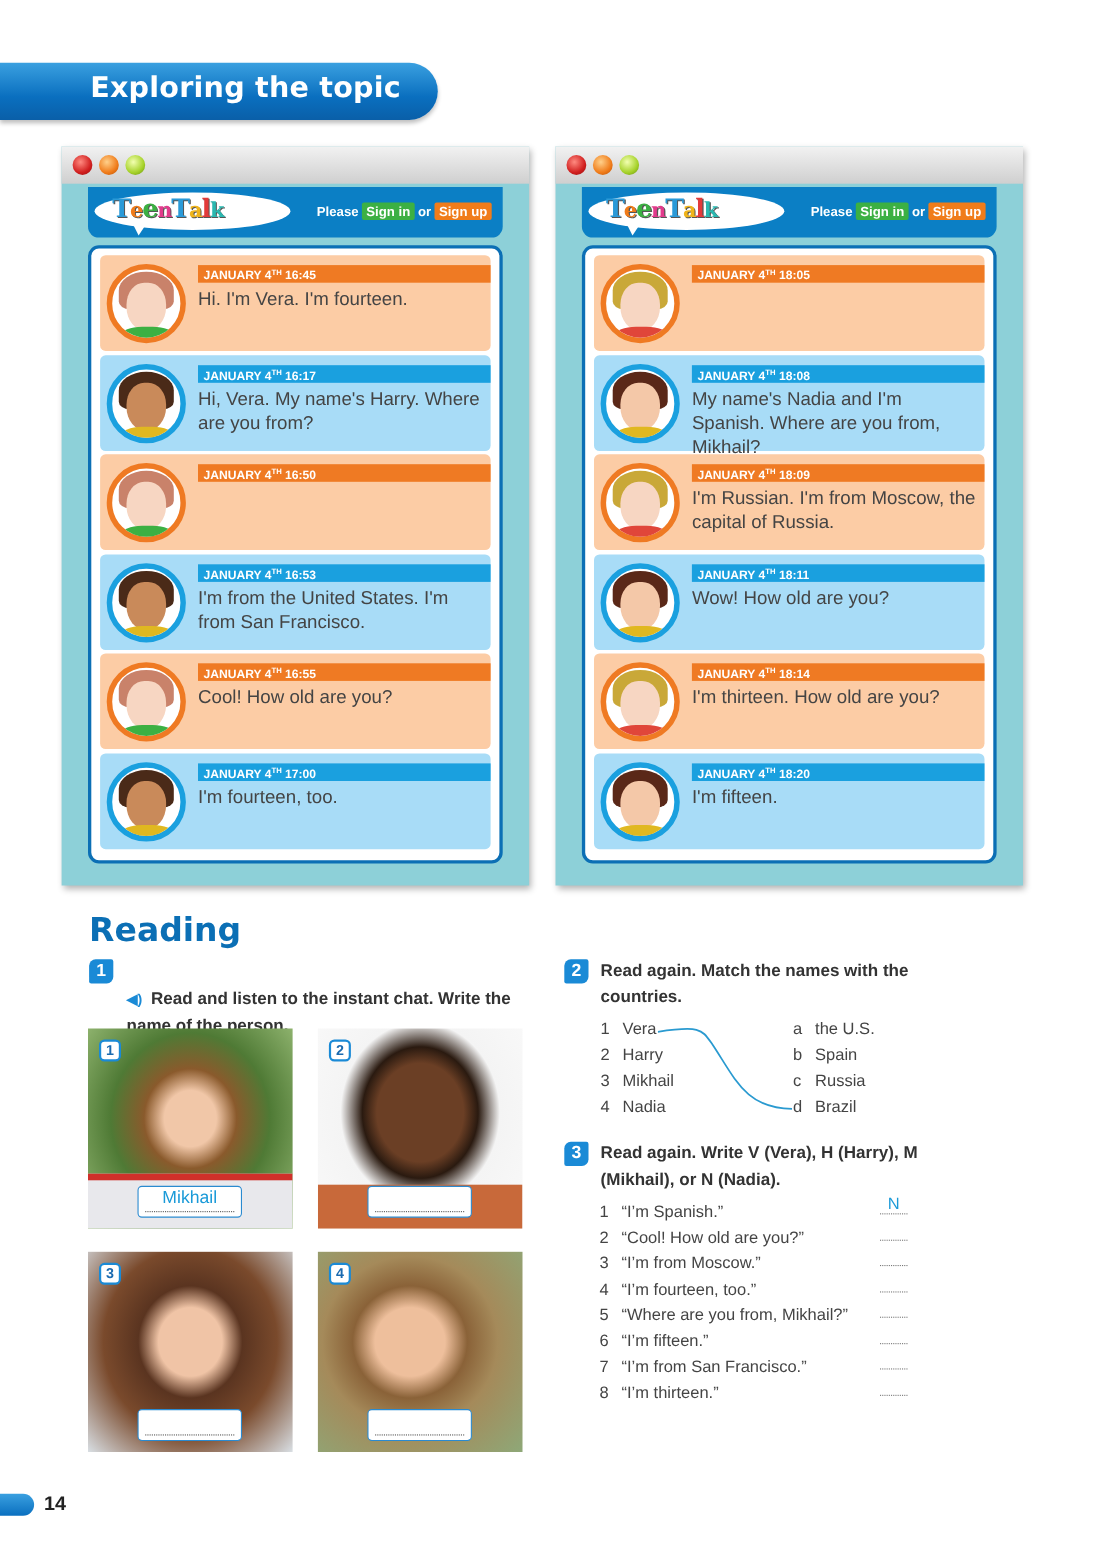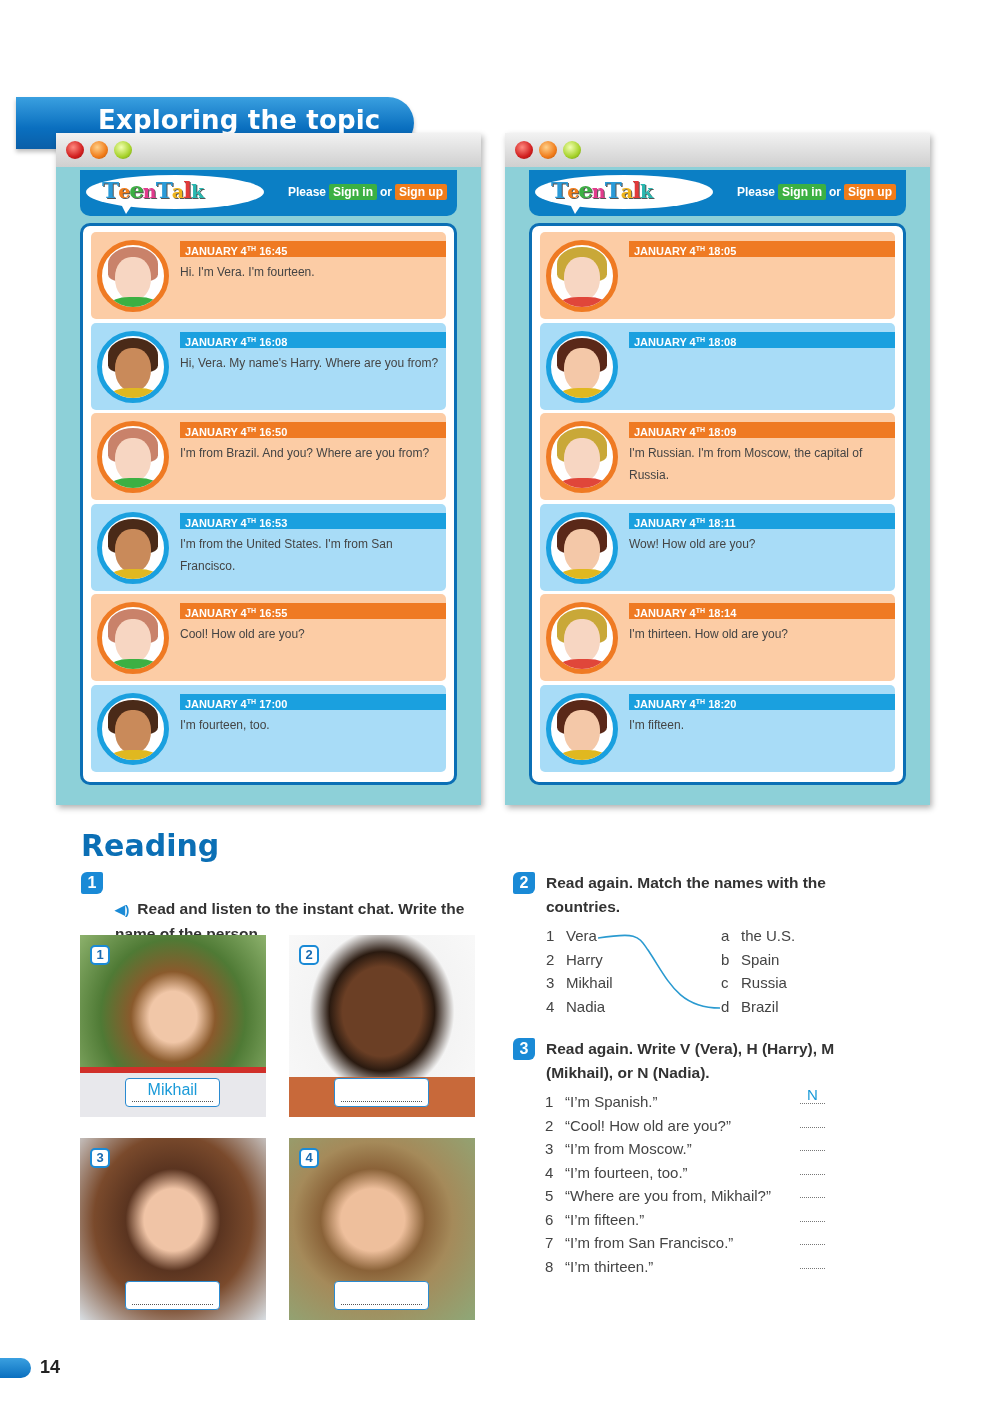--- a/index.html
+++ b/index.html
@@ -1,18 +1,18 @@
 <!DOCTYPE html>
 <html><head>
 <meta charset="utf-8">
 <style>
   * { box-sizing: border-box; margin: 0; padding: 0; }
   body { width: 1000px; height: 1413px; background: #fff; position: relative; overflow: hidden; font-family: "Liberation Sans", sans-serif; color: #333; }
 
-  .banner { position: absolute; left: 16px; top: 57px; width: 398px; height: 52px; background: linear-gradient(#3aa0e0, #0a6fbf 60%, #0a5fa8); border-radius: 0 26px 26px 0; box-shadow: 0 3px 4px rgba(0,0,0,0.25); margin-top: 40px; }
+  .banner { position: absolute; left: 0; top: 57px; width: 398px; height: 52px; background: linear-gradient(#3aa0e0, #0a6fbf 60%, #0a5fa8); border-radius: 0 26px 26px 0; box-shadow: 0 3px 4px rgba(0,0,0,0.25); }
   .banner-title { position: absolute; left: 82px; top: 8px; font-family: "DejaVu Sans", sans-serif; font-weight: bold; font-size: 26px; color: #fff; letter-spacing: 0.2px; }
 
   .window { position: absolute; top: 133px; width: 425px; height: 672px; background: #8dd0d8; box-shadow: 2px 3px 6px rgba(0,0,0,0.3); }
   .window.left { left: 56px; }
   .window.right { left: 505px; }
   .titlebar { height: 34px; background: linear-gradient(#f2f2f2, #cfcfcf); position: relative; }
   .dot { position: absolute; top: 8px; width: 18px; height: 18px; border-radius: 50%; }
   .dot.red { left: 10px; background: radial-gradient(circle at 40% 35%, #ff8a80, #d11f1f 60%, #8e0d0d); }
   .dot.orange { left: 34px; background: radial-gradient(circle at 40% 35%, #ffd08a, #f07c1a 60%, #b34e05); }
   .dot.green { left: 58px; background: radial-gradient(circle at 40% 35%, #f2ffb0, #a6d22a 60%, #5f8a0b); }
@@ -33,21 +33,21 @@
   .avatar { position: absolute; left: 6px; top: 8px; width: 72px; height: 72px; border-radius: 50%; background: #fff; border: 5px solid; overflow: hidden; }
   .msg.orange .avatar { border-color: #ef7a23; }
   .msg.blue .avatar { border-color: #1aa0df; }
   .face { position: absolute; left: 13px; top: 12px; width: 36px; height: 44px; border-radius: 45% 45% 50% 50%; }
   .hair { position: absolute; left: 6px; top: 2px; width: 50px; height: 34px; border-radius: 50% 50% 20% 20%; }
   .shirt { position: absolute; left: 8px; top: 52px; width: 48px; height: 20px; border-radius: 40% 40% 0 0; }
   .stamp { position: absolute; left: 89px; top: 9px; right: 0; height: 16px; color: #fff; font-size: 11px; font-weight: bold; padding-left: 5px; line-height: 16px; }
   .msg.orange .stamp { background: #ef7a23; }
   .msg.blue .stamp { background: #1aa0df; }
   .stamp sup { font-size: 7px; vertical-align: 4px; }
-  .msg-text { position: absolute; left: 89px; top: 29px; right: 6px; font-size: 12px; line-height: 22px; color: #444; }
+  .msg-text { position: absolute; left: 89px; top: 29px; right: 6px; font-size: 17px; line-height: 22px; color: #444; }
 
   .section-title { position: absolute; left: 81px; top: 828px; font-family: "DejaVu Sans", sans-serif; font-weight: bold; font-size: 30px; color: #0b6fb5; }
   .ex-num { position: absolute; width: 22px; height: 22px; background: #1a8ad6; color: #fff; font-weight: bold; font-size: 16px; text-align: center; line-height: 22px; border-radius: 6px 2px 6px 2px; }
   .ex-text { position: absolute; font-size: 15.5px; font-weight: bold; color: #333; line-height: 24px; }
   .speaker { display: inline-block; color: #1a8ad6; font-size: 13px; margin-right: 8px; }
 
   .photo { position: absolute; width: 186px; height: 182px; overflow: hidden; }
   .photo-num { position: absolute; left: 10px; top: 10px; width: 20px; height: 20px; background: #fff; border: 2px solid #1a8ad6; border-radius: 5px; color: #1a6ab0; font-weight: bold; font-size: 13px; text-align: center; line-height: 16px; }
   .name-box { position: absolute; left: 45px; top: 143px; width: 95px; height: 29px; background: #fff; border: 1.5px solid #2a8ad0; border-radius: 4px; text-align: center; font-size: 16px; color: #1a9ad8; line-height: 22px; }
   .name-box::after { content: ""; position: absolute; left: 6px; right: 6px; bottom: 4px; border-bottom: 1px dotted #555; }
@@ -94,31 +94,30 @@
         </div>
         <div class="stamp"><span>JANUARY 4</span><sup>TH</sup> <span>16:45</span></div>
         <div class="msg-text">Hi. I'm Vera. I'm fourteen.</div>
       </div>
       <div class="msg blue">
         <div class="avatar">
           <div class="hair" style="background:#4a2a18"></div>
           <div class="face" style="background:#c98a5a"></div>
           <div class="shirt" style="background:#e0b820"></div>
         </div>
-        <div class="stamp"><span>JANUARY 4</span><sup>TH</sup> <span>16:08</span></div>
+        <div class="stamp"><span>JANUARY 4</span><sup>TH</sup> <span>16:17</span></div>
         <div class="msg-text">Hi, Vera. My name's Harry. Where are you from?</div>
       </div>
       <div class="msg orange">
         <div class="avatar">
           <div class="hair" style="background:#c9826a"></div>
           <div class="face" style="background:#f7d6c2"></div>
           <div class="shirt" style="background:#3cb043"></div>
         </div>
         <div class="stamp"><span>JANUARY 4</span><sup>TH</sup> <span>16:50</span></div>
-        <div class="msg-text">I'm from Brazil. And you? Where are you from?</div>
       </div>
       <div class="msg blue">
         <div class="avatar">
           <div class="hair" style="background:#4a2a18"></div>
           <div class="face" style="background:#c98a5a"></div>
           <div class="shirt" style="background:#e0b820"></div>
         </div>
         <div class="stamp"><span>JANUARY 4</span><sup>TH</sup> <span>16:53</span></div>
         <div class="msg-text">I'm from the United States. I'm from San Francisco.</div>
       </div>
@@ -169,20 +168,21 @@
         </div>
         <div class="stamp"><span>JANUARY 4</span><sup>TH</sup> <span>18:05</span></div>
       </div>
       <div class="msg blue">
         <div class="avatar">
           <div class="hair" style="background:#5a2818"></div>
           <div class="face" style="background:#f4c8a8"></div>
           <div class="shirt" style="background:#e0b820"></div>
         </div>
         <div class="stamp"><span>JANUARY 4</span><sup>TH</sup> <span>18:08</span></div>
+        <div class="msg-text">My name's Nadia and I'm Spanish. Where are you from, Mikhail?</div>
       </div>
       <div class="msg orange">
         <div class="avatar">
           <div class="hair" style="background:#c9a838"></div>
           <div class="face" style="background:#f7d6c2"></div>
           <div class="shirt" style="background:#e0463a"></div>
         </div>
         <div class="stamp"><span>JANUARY 4</span><sup>TH</sup> <span>18:09</span></div>
         <div class="msg-text">I'm Russian. I'm from Moscow, the capital of Russia.</div>
       </div>

